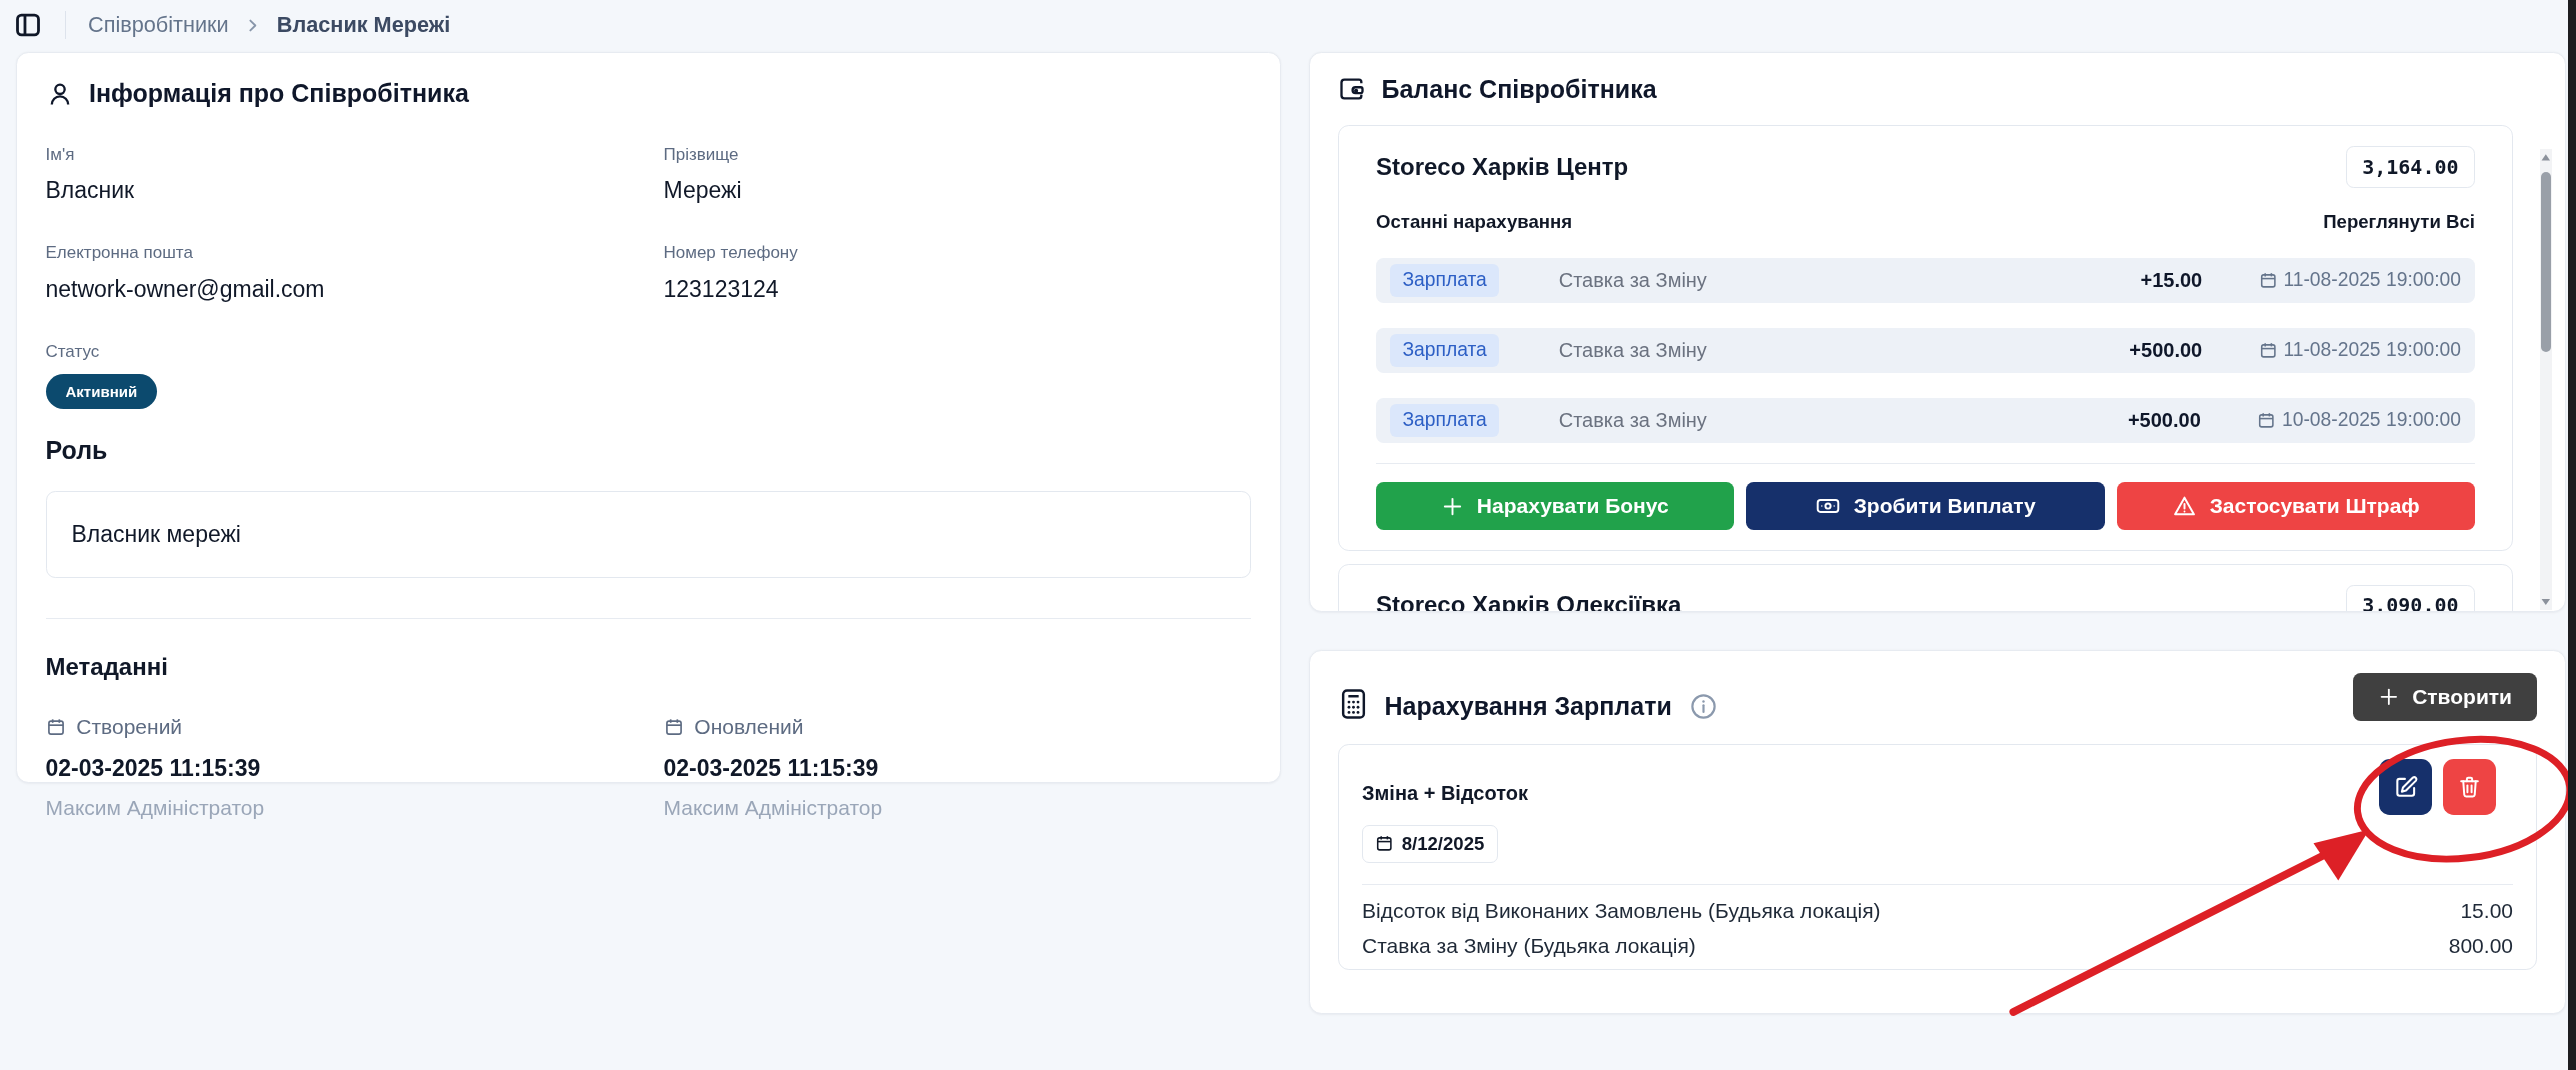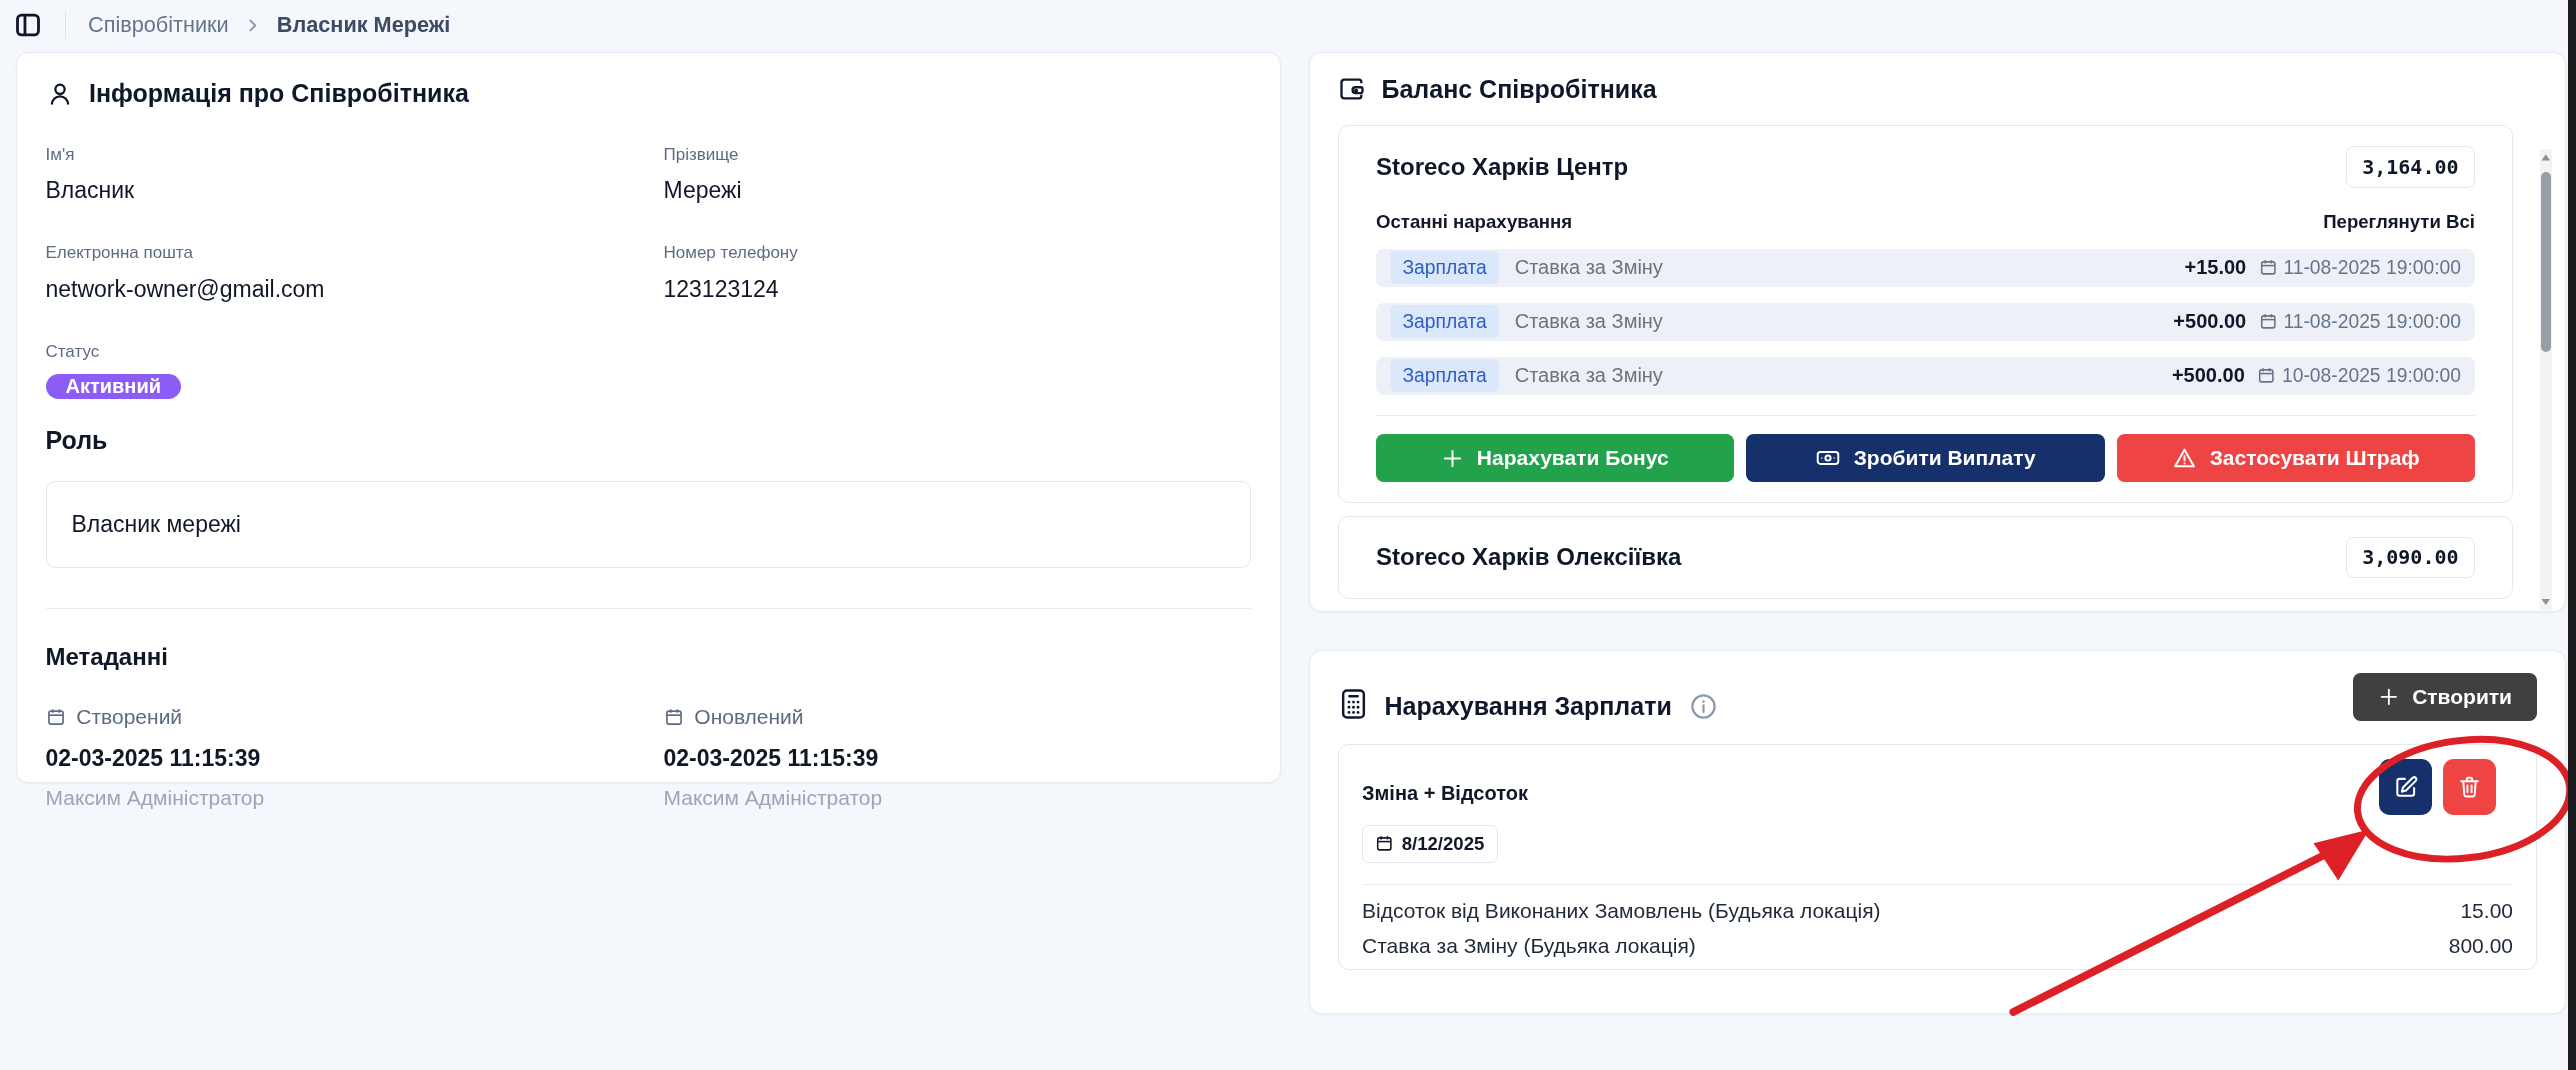--- a/index.html
+++ b/index.html
@@ -23,42 +23,42 @@
   #card-salary   { left:1309px; top:650px; width:1257px; height:364px; padding:21.7px 28px; }
 
   .card-header { display:flex; align-items:center; gap:15.5px; }
   .card-title { font-size:25px; font-weight:bold; color:#0f172a; }
 
   
   .info-grid { display:grid; grid-template-columns:1fr 1fr; column-gap:31px; margin-top:37px; }
   .field { margin-bottom:39px; }
   .field-label { font-size:17px; color:#5d6b82; margin-bottom:12.4px; }
   .field-value { font-size:23px; color:#101828; }
-  .status-badge { display:inline-block; background:#8b5cf6; color:#ffffff; font-size:20px; font-weight:bold;
-                  padding:1px 20px; border-radius:773px; }
+  .status-badge { display:inline-block; background:#0c4a6e; color:#ffffff; font-size:15px; font-weight:bold;
+                  padding:9px 20px; border-radius:773px; }
   .role-heading { font-size:25px; font-weight:bold; margin-top:13px; }
   .role-box { margin-top:26px; border:0.8px solid #e3e8ef; border-radius:9.3px; padding:29px 25px; font-size:23px; }
   .divider { border:none; border-top:1.5px solid #e7ebf1; margin:40px 0 0 0; }
   .meta-title { font-size:24px; font-weight:bold; margin-top:34px; }
   .meta-grid { display:grid; grid-template-columns:1fr 1fr; column-gap:31px; margin-top:34px; }
   .meta-label { display:flex; align-items:center; gap:10.8px; font-size:21px; color:#5d6b82; }
   .meta-value { font-size:23px; font-weight:600; margin-top:15.5px; }
   .meta-by { font-size:21px; color:#9aa6b8; margin-top:14px; }
 
   
   .loc-box { border:0.8px solid #e3e8ef; border-radius:10.8px; padding:20px 37px; margin-top:21.7px; }
   .loc-head { display:flex; align-items:center; justify-content:space-between; }
   .loc-name { font-size:24px; font-weight:bold; }
   .amount-pill { border:0.8px solid #e3e8ef; border-radius:7.7px; padding:7.7px 15.5px;
                  font-family:"DejaVu Sans Mono", monospace; font-size:20px; font-weight:bold; color:#101828; }
   .recent-row { display:flex; justify-content:space-between; align-items:center; margin-top:23px; }
   .recent-label { font-size:18.6px; font-weight:bold; color:#111827; }
   .view-all { font-size:18.6px; font-weight:bold; color:#111827; cursor:pointer; }
-  .txn { display:flex; align-items:center; background:#edf1f7; border-radius:7.7px; height:38px;
-         padding:0 14px; margin-top:16px; }
+  .txn { display:flex; align-items:center; background:#edf1f7; border-radius:7.7px; height:45px;
+         padding:0 14px; margin-top:25px;gap:44px; }
   .txn-badge { background:#dbe7fb; color:#2d5fc5; font-size:19.3px; padding:5.4px 12.4px; border-radius:6.2px; }
   .txn-desc { font-size:20px; color:#6b7280; margin-left:15.5px; }
   .txn-spacer { flex:1; }
   .txn-amount { font-size:20px; font-weight:bold; color:#0f172a; margin-right:12.4px; }
   .txn-date { display:flex; align-items:center; gap:6.2px; font-size:19.3px; color:#64748b; }
   .actions-divider { border:none; border-top:1.5px solid #e7ebf1; margin:20px 0 0 0; }
   .actions { display:flex; gap:12.4px; margin-top:18.6px; }
   .action-btn { flex:1; height:48px; border:none; border-radius:7.7px; color:#ffffff; font-size:21px;
                 font-weight:600; display:flex; align-items:center; justify-content:center; gap:12.4px;
                 cursor:pointer; font-family:inherit; }

